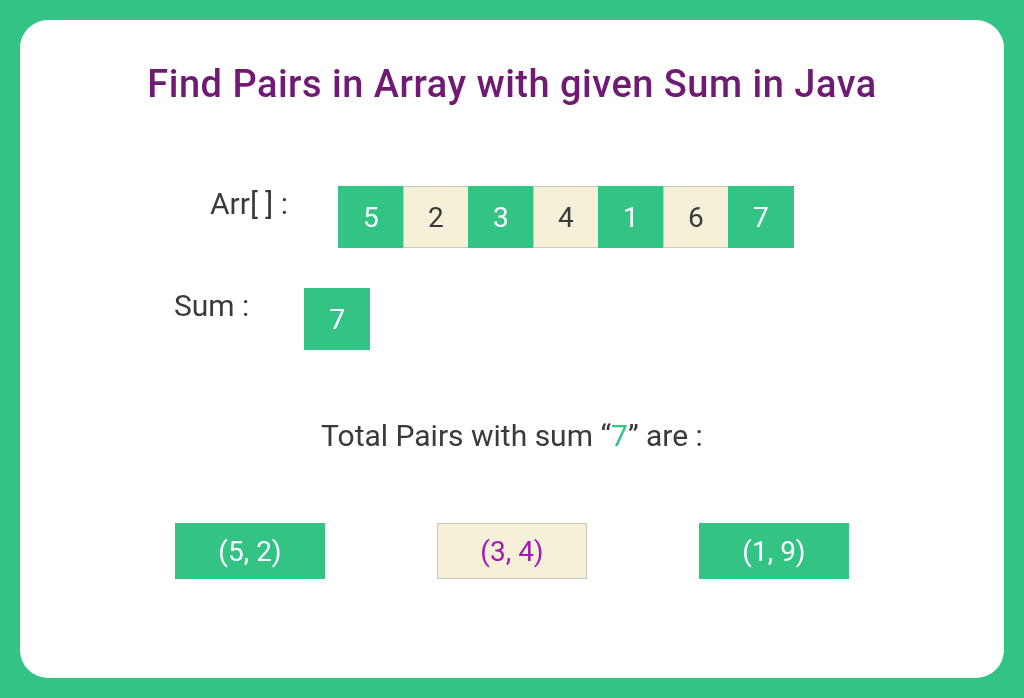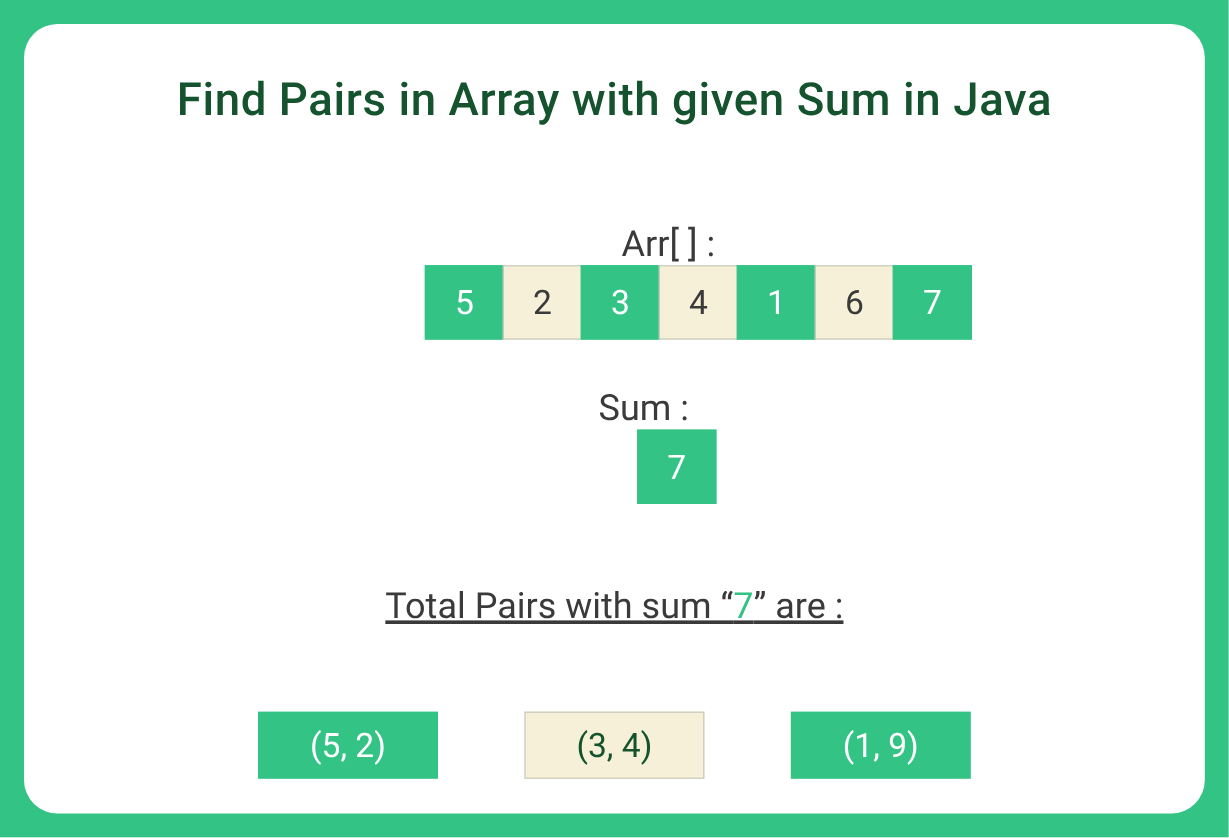--- a/index.html
+++ b/index.html
@@ -23,28 +23,26 @@
     width: 984px;
     height: 658px;
     border-radius: 28px;
     padding: 40px 50px;
     position: relative;
   }
   .title {
     text-align: center;
     font-size: 38px;
     font-weight: 500;
-    color: #14532d;
+    color: #701a75;
     margin-top: 2px;
     letter-spacing: 0.5px;
   }
   .row {
     display: flex;
-    align-items: center;
-    flex-direction: column;
   }
   .arr-row {
     margin-top: 80px;
     margin-left: 140px;
   }
   .sum-row {
     margin-top: 40px;
     margin-left: 104px;
   }
   .label {
@@ -75,46 +73,45 @@
   .cell-cream {
     background: #f5f0d7;
     color: #3a3a3a;
   }
   .cells .cell + .cell { margin-left: -1px; }
   .total-line {
     text-align: center;
     font-size: 30px;
     color: #3a3a3a;
     margin-top: 68px;
-    text-decoration: underline;
   }
   .total-line .accent {
     color: #33c385;
   }
   .pair-row {
     display: flex;
     justify-content: center;
-    gap: 72px;
+    gap: 112px;
     margin-top: 70px;
   }
   .pair-box {
     width: 150px;
     height: 56px;
     display: flex;
     align-items: center;
     justify-content: center;
     font-size: 28px;
   }
   .pair-green {
     background: #33c385;
     color: #ffffff;
   }
   .pair-cream {
     background: #f5f0d7;
-    color: #14532d;
+    color: #a21caf;
     border: 1px solid #c9c9bb;
   }
 </style>
 </head>
 <body>
 
 <div class="outer-frame">
   <div class="inner-card">
 
     <h1 class="title">Find Pairs in Array with given Sum in  Java</h1>

